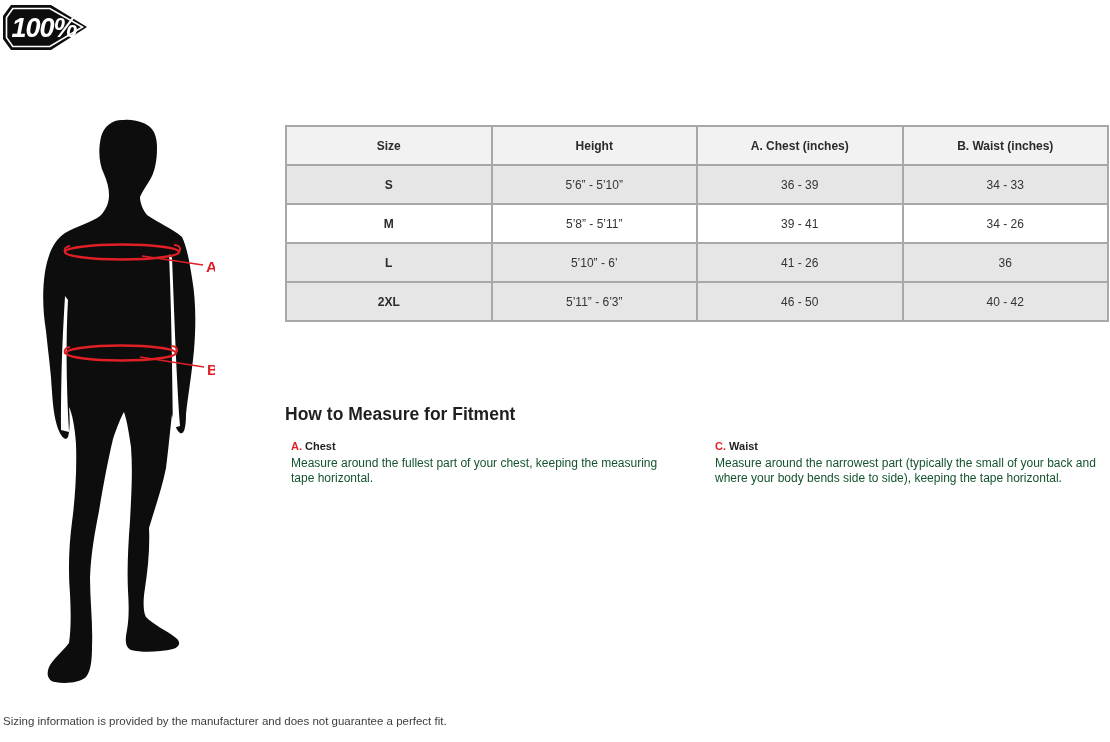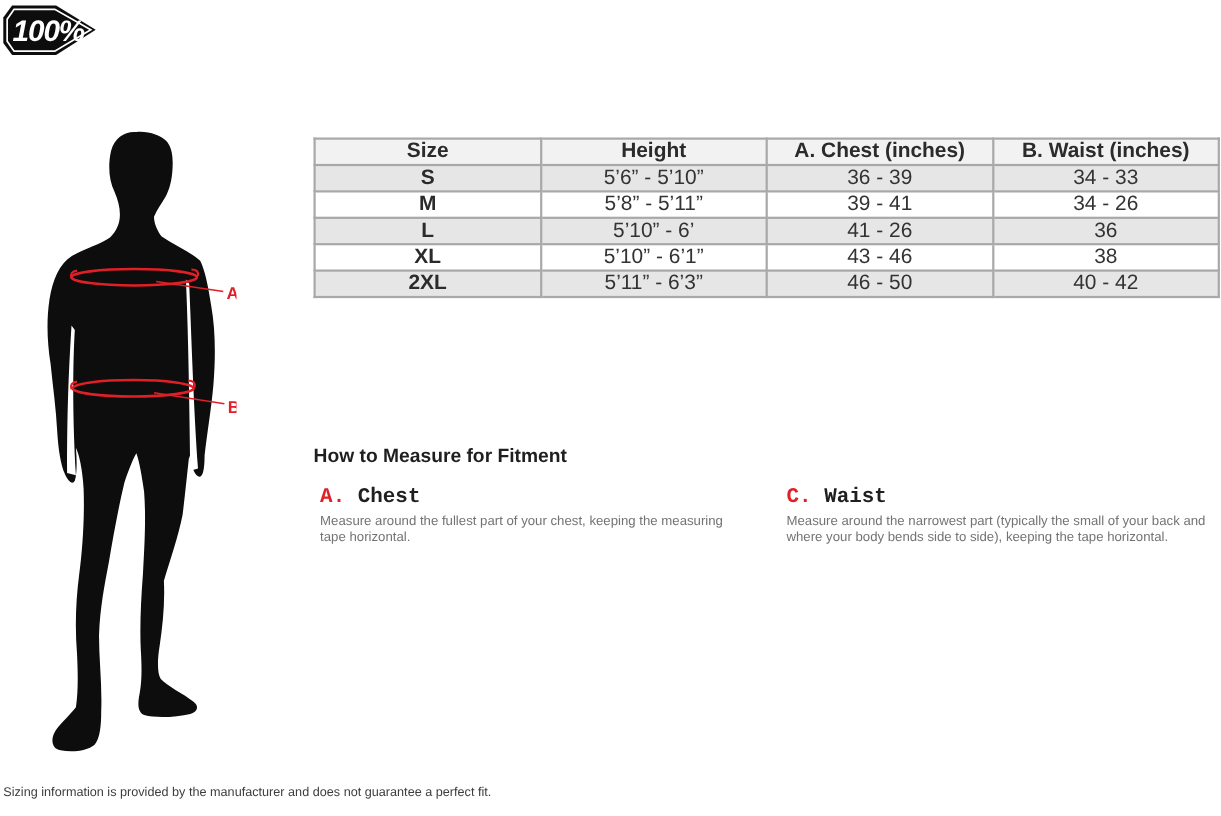--- a/index.html
+++ b/index.html
@@ -45,22 +45,22 @@
     position: absolute;
     left: 285px; top: 125px;
     width: 824px;
     border-collapse: collapse;
     table-layout: fixed;
   }
   table.size-table th, table.size-table td {
     border: 2px solid #a8a8a8;
     text-align: center;
     vertical-align: middle;
-    height: 24px;
-    font-size: 19px;
+    height: 39px;
+    font-size: 12px;
     color: #333;
   }
   table.size-table th {
     background: #f2f2f2;
     font-weight: bold;
     color: #2b2b2b;
   }
   table.size-table td.size-col { font-weight: bold; color: #2b2b2b; }
   table.size-table tr.shaded td { background: #e6e6e6; }
   table.size-table tr.plain td { background: #ffffff; }
@@ -72,31 +72,30 @@
     font-weight: bold;
     color: #1f1f1f;
   }
   .measure-item {
     position: absolute;
     top: 440px;
   }
   .measure-item.item-chest { left: 291px; width: 382px; }
   .measure-item.item-waist { left: 715px; width: 392px; }
   .measure-item .item-head {
-    font-size: 19px;
+    font-size: 11px;
     font-weight: bold;
     color: #1f1f1f;
     margin-bottom: 4px;
-    font-family: Liberation Mono, monospace;
   }
   .measure-item .item-head .letter { color: #e01f26; }
   .measure-item p {
     font-size: 12px;
     line-height: 15px;
-    color: #737373;
+    color: #14532d;
   }
 
   
   .footer {
     position: absolute;
     left: 3px; top: 714px;
     font-size: 11.5px;
     line-height: 14.5px;
     color: #3d3d3d;
   }
@@ -210,26 +209,20 @@
         <td>5’8” - 5’11”</td>
         <td>39 - 41</td>
         <td>34 - 26</td>
       </tr>
       <tr class="shaded">
         <td class="size-col">L</td>
         <td>5’10” - 6’</td>
         <td>41 - 26</td>
         <td>36</td>
       </tr>
-      <tr class="plain">
-        <td class="size-col">XL</td>
-        <td>5’10” - 6’1”</td>
-        <td>43 - 46</td>
-        <td>38</td>
-      </tr>
       <tr class="shaded">
         <td class="size-col">2XL</td>
         <td>5’11” - 6’3”</td>
         <td>46 - 50</td>
         <td>40 - 42</td>
       </tr>
     </tbody>
   </table>
 
   <h2 class="howto-title">How to Measure for Fitment</h2>

